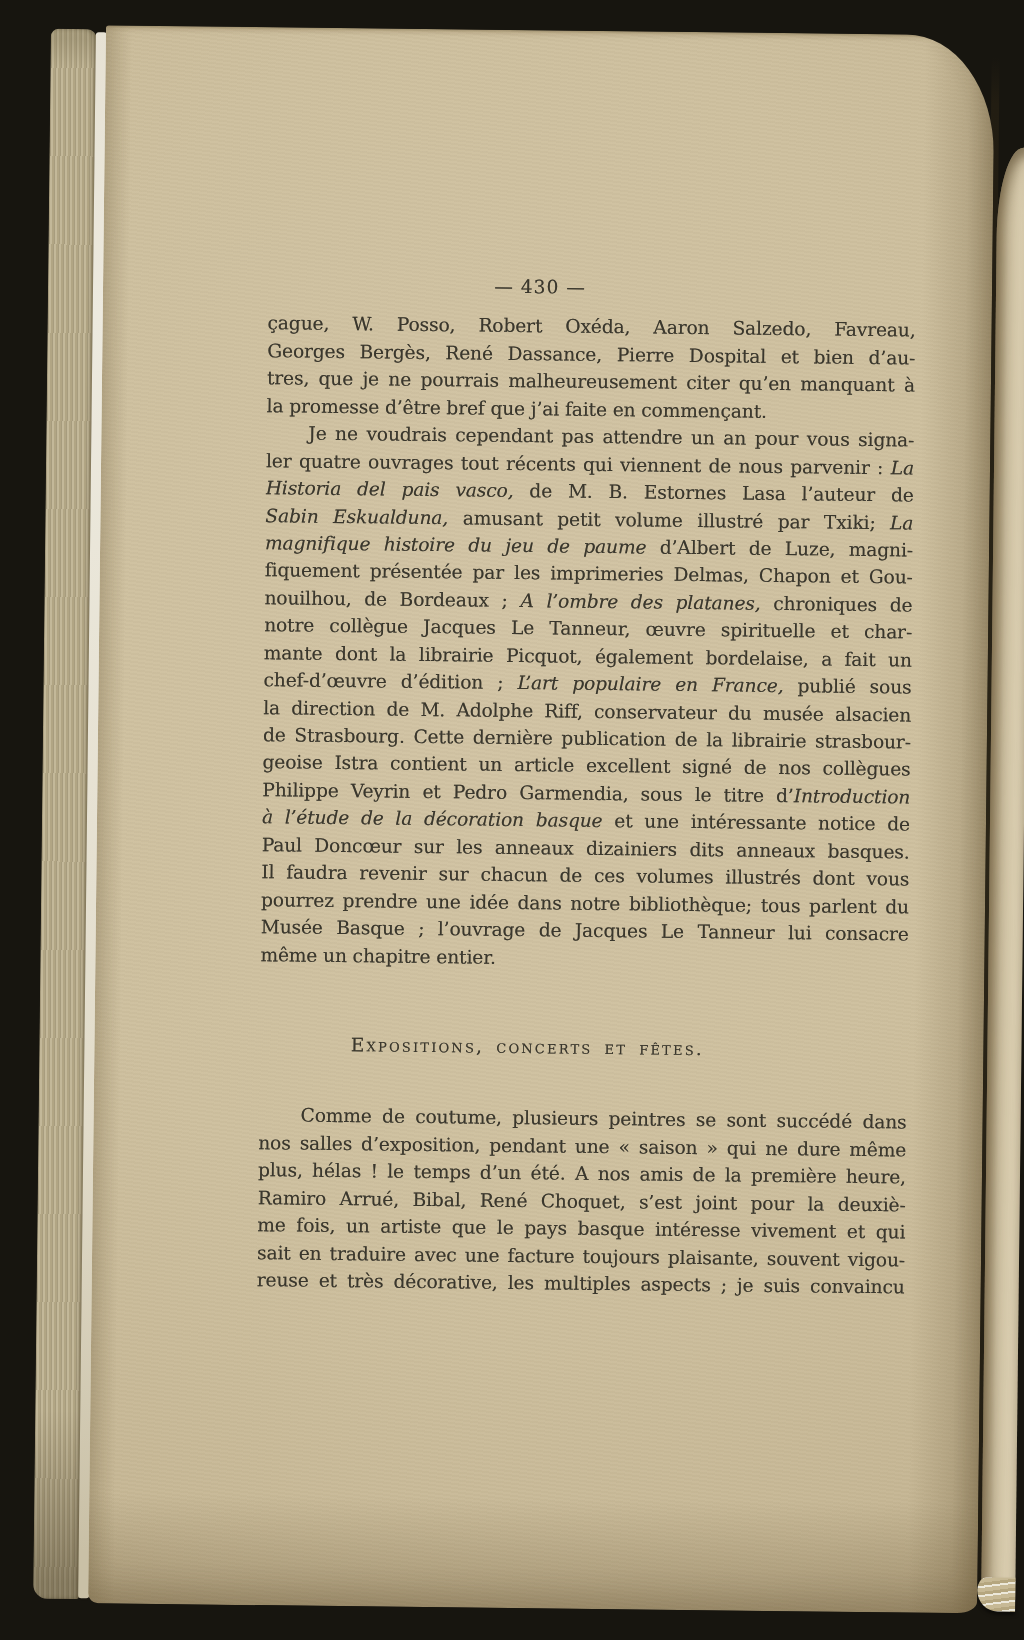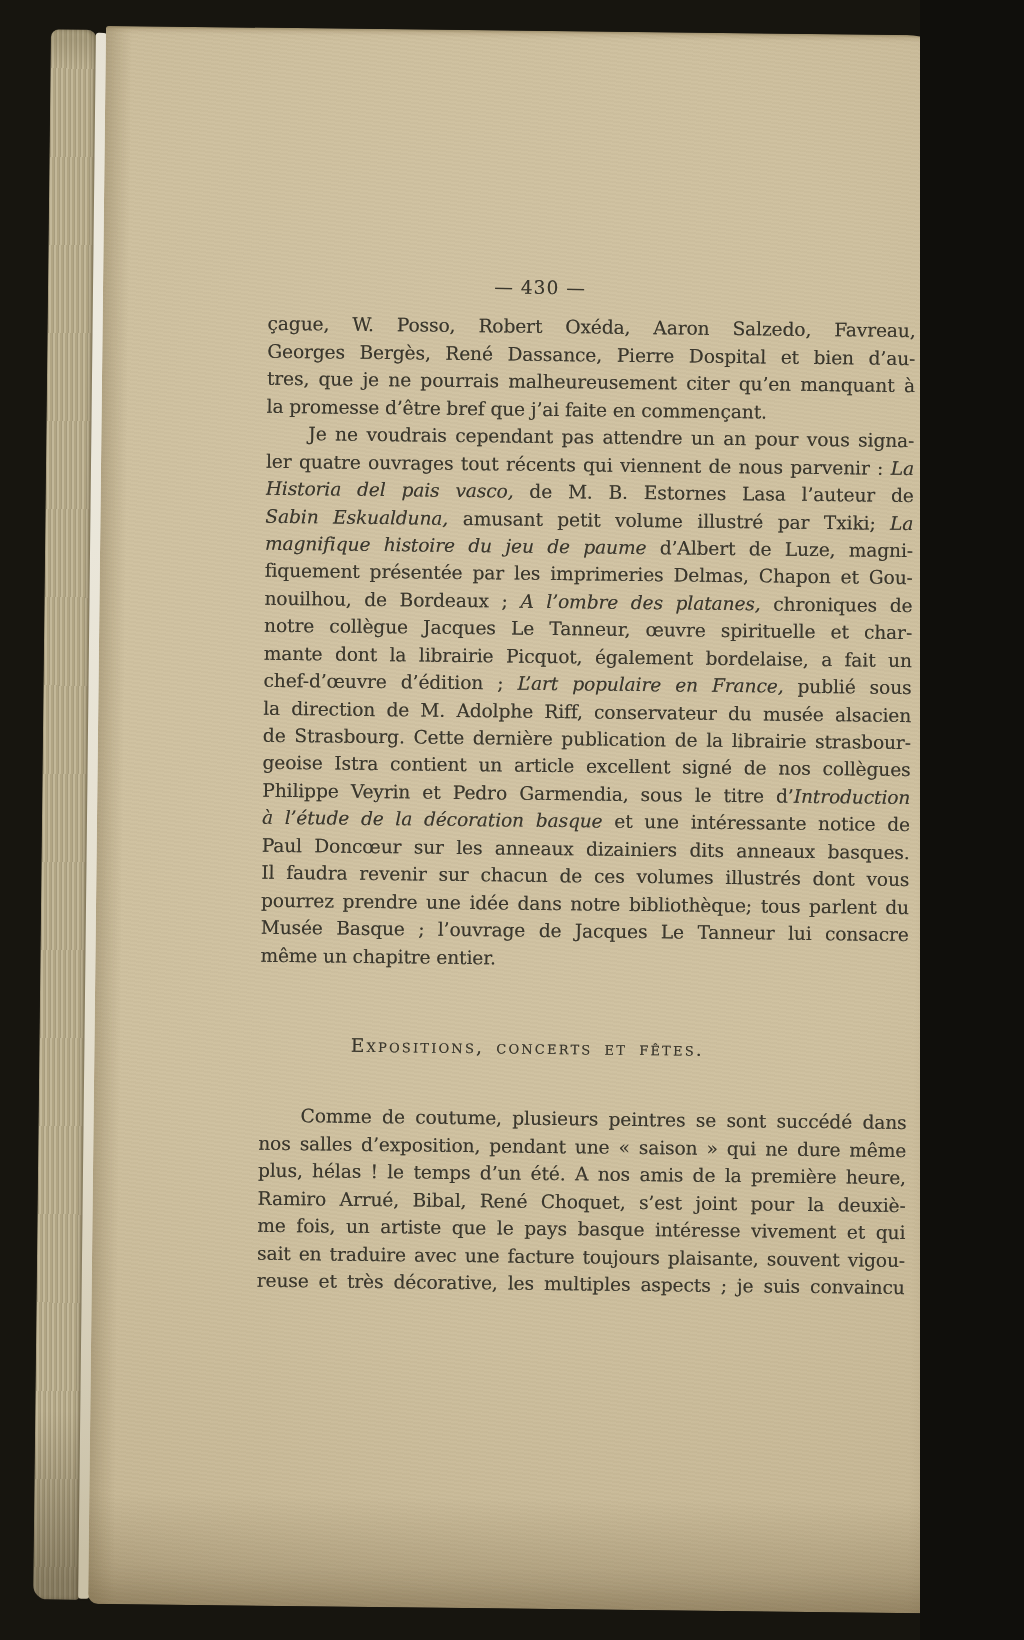--- a/index.html
+++ b/index.html
@@ -1,17 +1,17 @@
 <!DOCTYPE html>
 <html><head>
 <meta charset="utf-8">
 <style>
   html, body { margin: 0; padding: 0; background: #100f0c; }
   .scan {
-    position: relative; width: 920px; height: 1640px;
+    position: relative; width: 1024px; height: 1640px;
     background: #17150f; overflow: hidden;
     font-family: "DejaVu Serif", "Liberation Serif", serif;
   }
   .book { position: absolute; inset: 0; transform: rotate(0.65deg); transform-origin: 50% 50%; }
 
   
   .edge-stack {
     position: absolute; left: 42px; top: 34px; width: 46px; height: 1570px;
     background:
       linear-gradient(180deg, rgba(120,110,80,.30) 0 10px, rgba(0,0,0,0) 40px 88%, rgba(60,50,30,.40) 99%),

